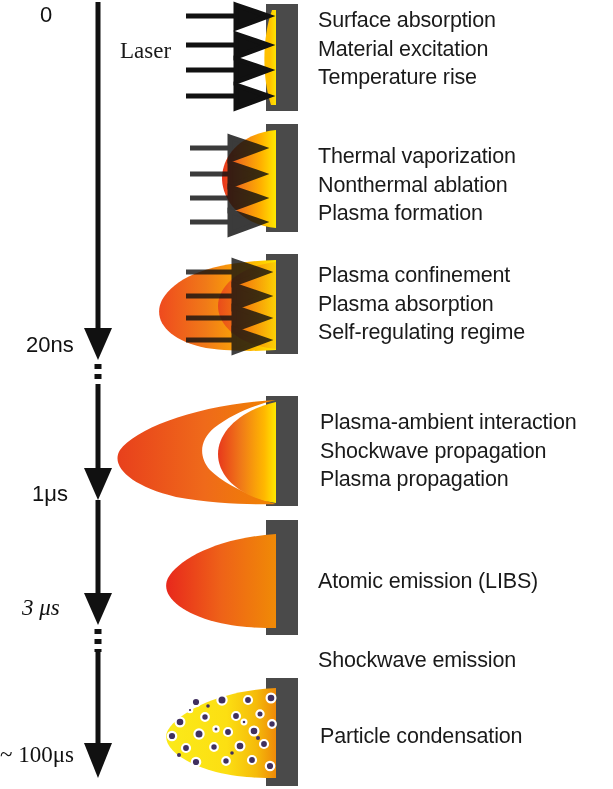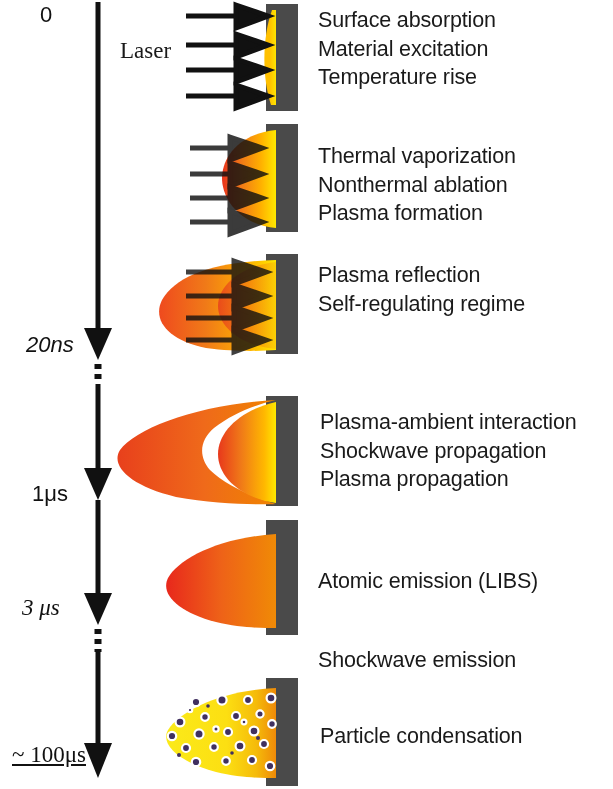--- a/index.html
+++ b/index.html
@@ -226,44 +226,45 @@
           <circle cx="208" cy="706" r="1.8"></circle>
           <circle cx="258" cy="738" r="2.0"></circle>
           <circle cx="232" cy="753" r="1.8"></circle>
         </g>
       </g>
     </g>
   </svg>
 
   <div class="time-label sans" style="left:40px; top:2px;">0</div>
 
-  <div class="time-label sans" style="left:26px; top:332px;font-style:italic;">20ns</div>
+  <div class="time-label sans" style="left:26px; top:332px;">20ns</div>
 
   <div class="time-label sans" style="left:32px; top:473px;margin-top:8px;">1μs</div>
 
   <div class="time-label serif" style="left:22px; top:595px;font-style:italic;">3 μs</div>
 
-  <div class="time-label serif" style="left:12px; top:742px;text-decoration:underline;">~ 100μs</div>
+  <div class="time-label serif" style="left:0px; top:742px;">~ 100μs</div>
 
   <div class="laser-label" style="left:120px; top:38px;">Laser</div>
 
   <div class="stage-text" style="left:318px; top:142px;">
     <div>Thermal vaporization</div>
     <div>Nonthermal ablation</div>
     <div>Plasma formation</div>
   </div>
 
   <div class="stage-text" style="left:318px; top:6px;">
     <div>Surface absorption</div>
     <div>Material excitation</div>
     <div>Temperature rise</div>
   </div>
 
   <div class="stage-text" style="left:318px; top:261px;">
-    <div>Plasma reflection</div>
+    <div>Plasma confinement</div>
+    <div>Plasma absorption</div>
     <div>Self-regulating regime</div>
   </div>
 
   <div class="stage-text" style="left:320px; top:408px;">
     <div>Plasma-ambient interaction</div>
     <div>Shockwave propagation</div>
     <div>Plasma propagation</div>
   </div>
 
   <div class="stage-text" style="left:318px; top:567px;">

